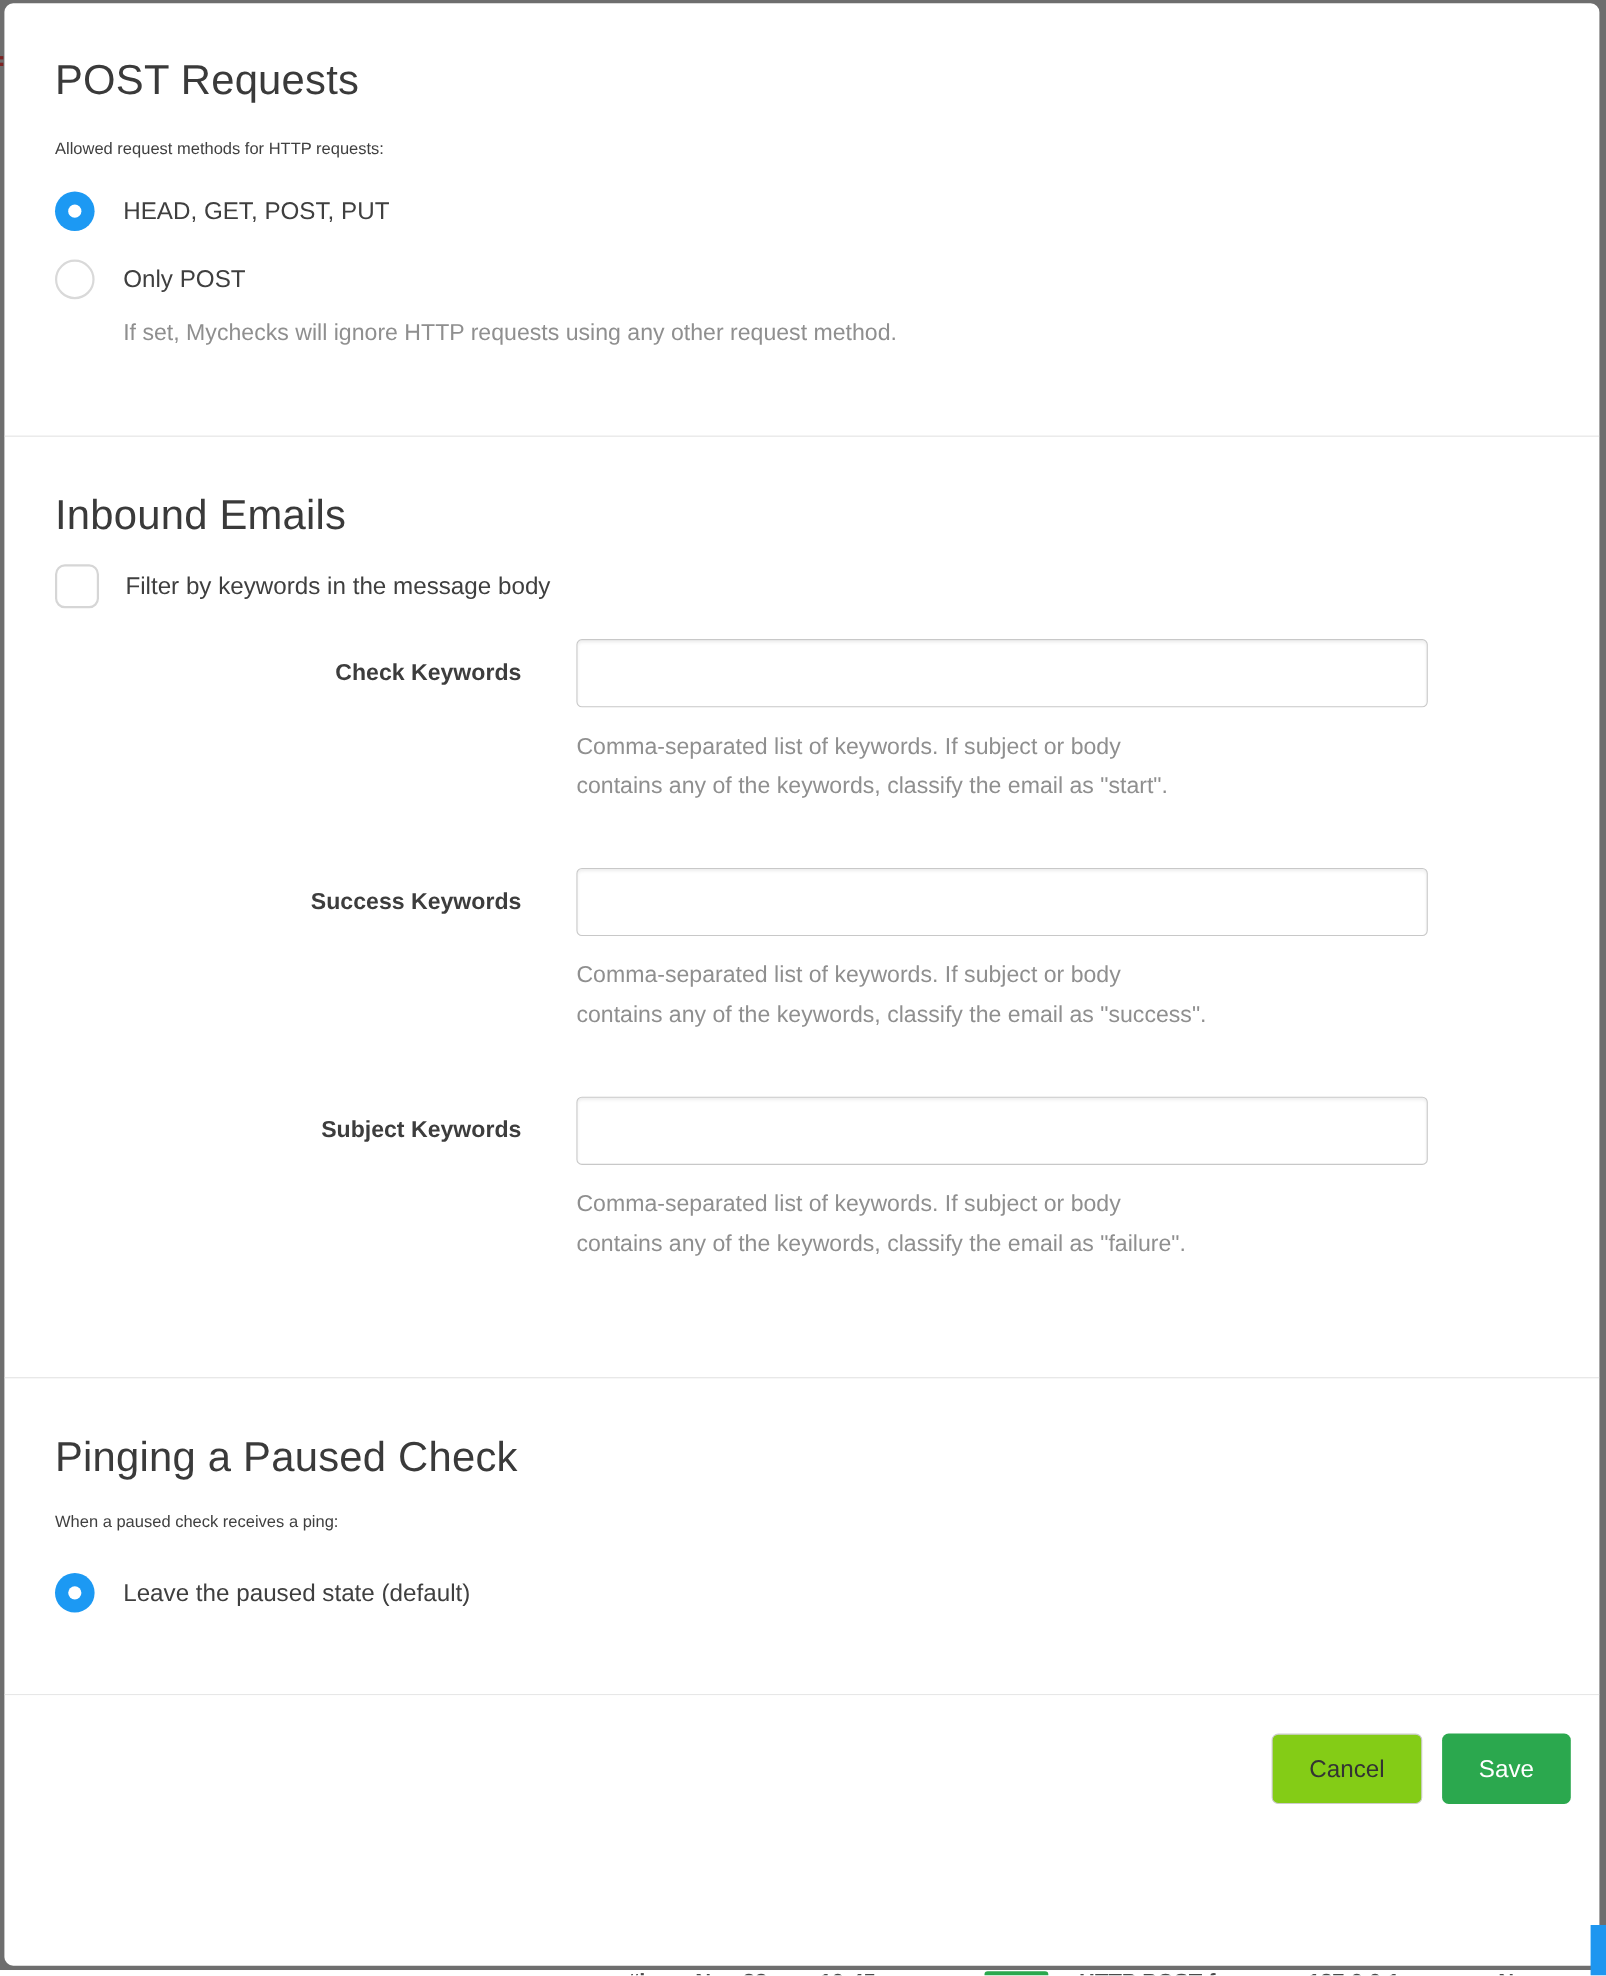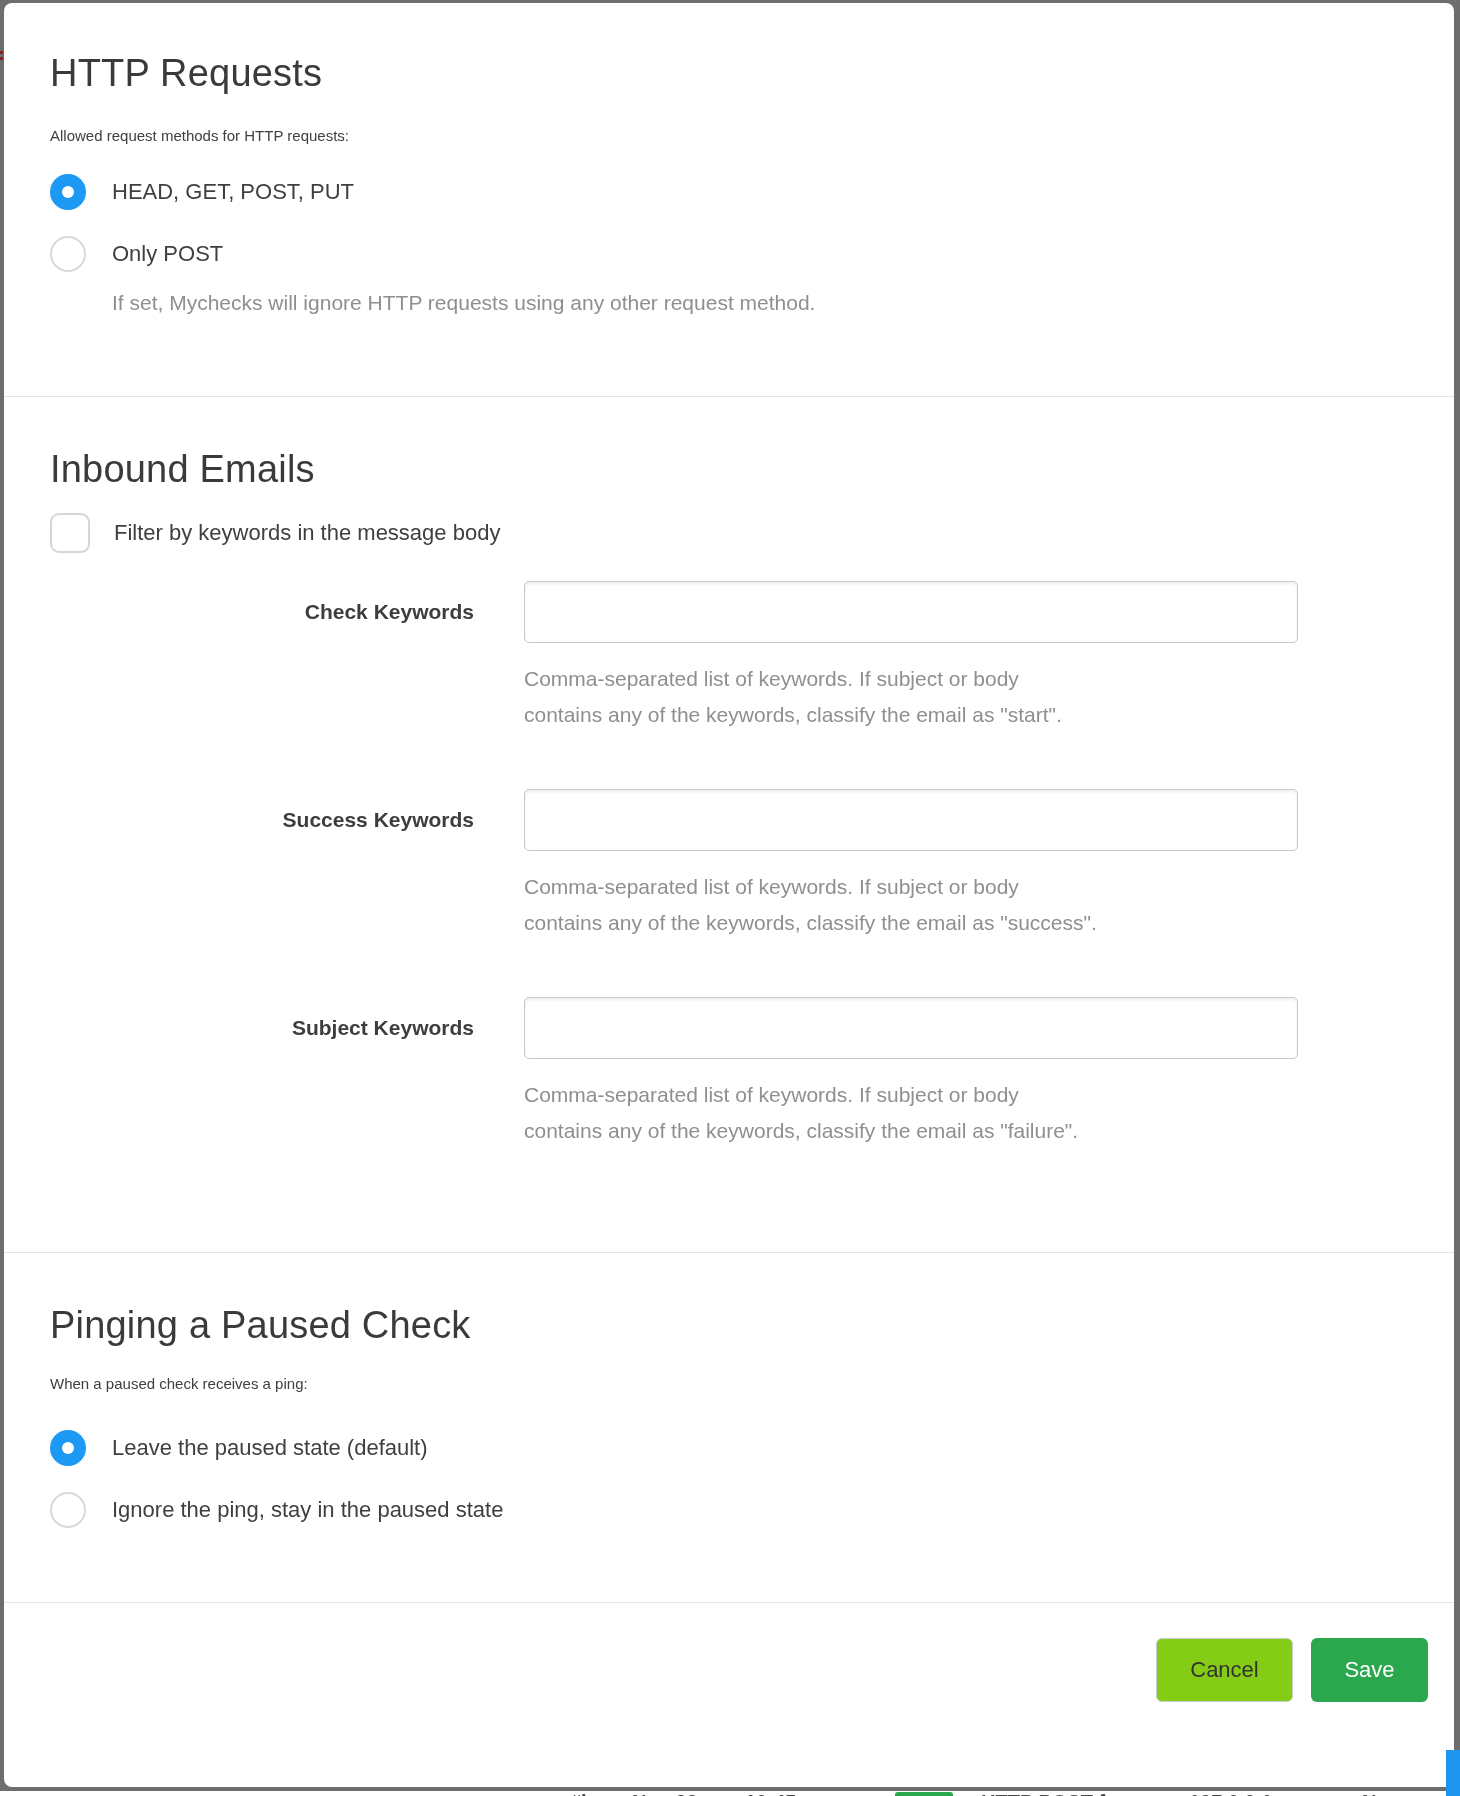--- a/index.html
+++ b/index.html
@@ -75,21 +75,21 @@
 </head>
 <body>
 
 <div class="backdrop"></div>
 <div class="artifact-red a1"></div>
 <div class="artifact-red a2"></div>
 
 <div class="modal">
 
   <section class="sec1">
-    <h1 class="sec-title">HTTP Requests</h1>
+    <h1 class="sec-title">POST Requests</h1>
     <p class="intro">Allowed request methods for HTTP requests:</p>
     <div id="http-options">
         <div class="choice-row first">
           <span class="radio on"></span>
           <span class="choice-label">HEAD, GET, POST, PUT</span>
         </div>
         <div class="choice-row">
           <span class="radio"></span>
           <span class="choice-label">Only POST</span>
         </div>
@@ -134,24 +134,20 @@
   </section>
 
   <section class="sec3">
     <h1 class="sec-title">Pinging a Paused Check</h1>
     <p class="intro">When a paused check receives a ping:</p>
     <div id="ping-options">
         <div class="choice-row first">
           <span class="radio on"></span>
           <span class="choice-label">Leave the paused state (default)</span>
         </div>
-        <div class="choice-row">
-          <span class="radio"></span>
-          <span class="choice-label">Ignore the ping, stay in the paused state</span>
-        </div>
       </div>
   </section>
 
   <div class="footer">
     <button class="btn btn-cancel">Cancel</button>
     <button class="btn btn-save">Save</button>
   </div>
 
 </div>
 

